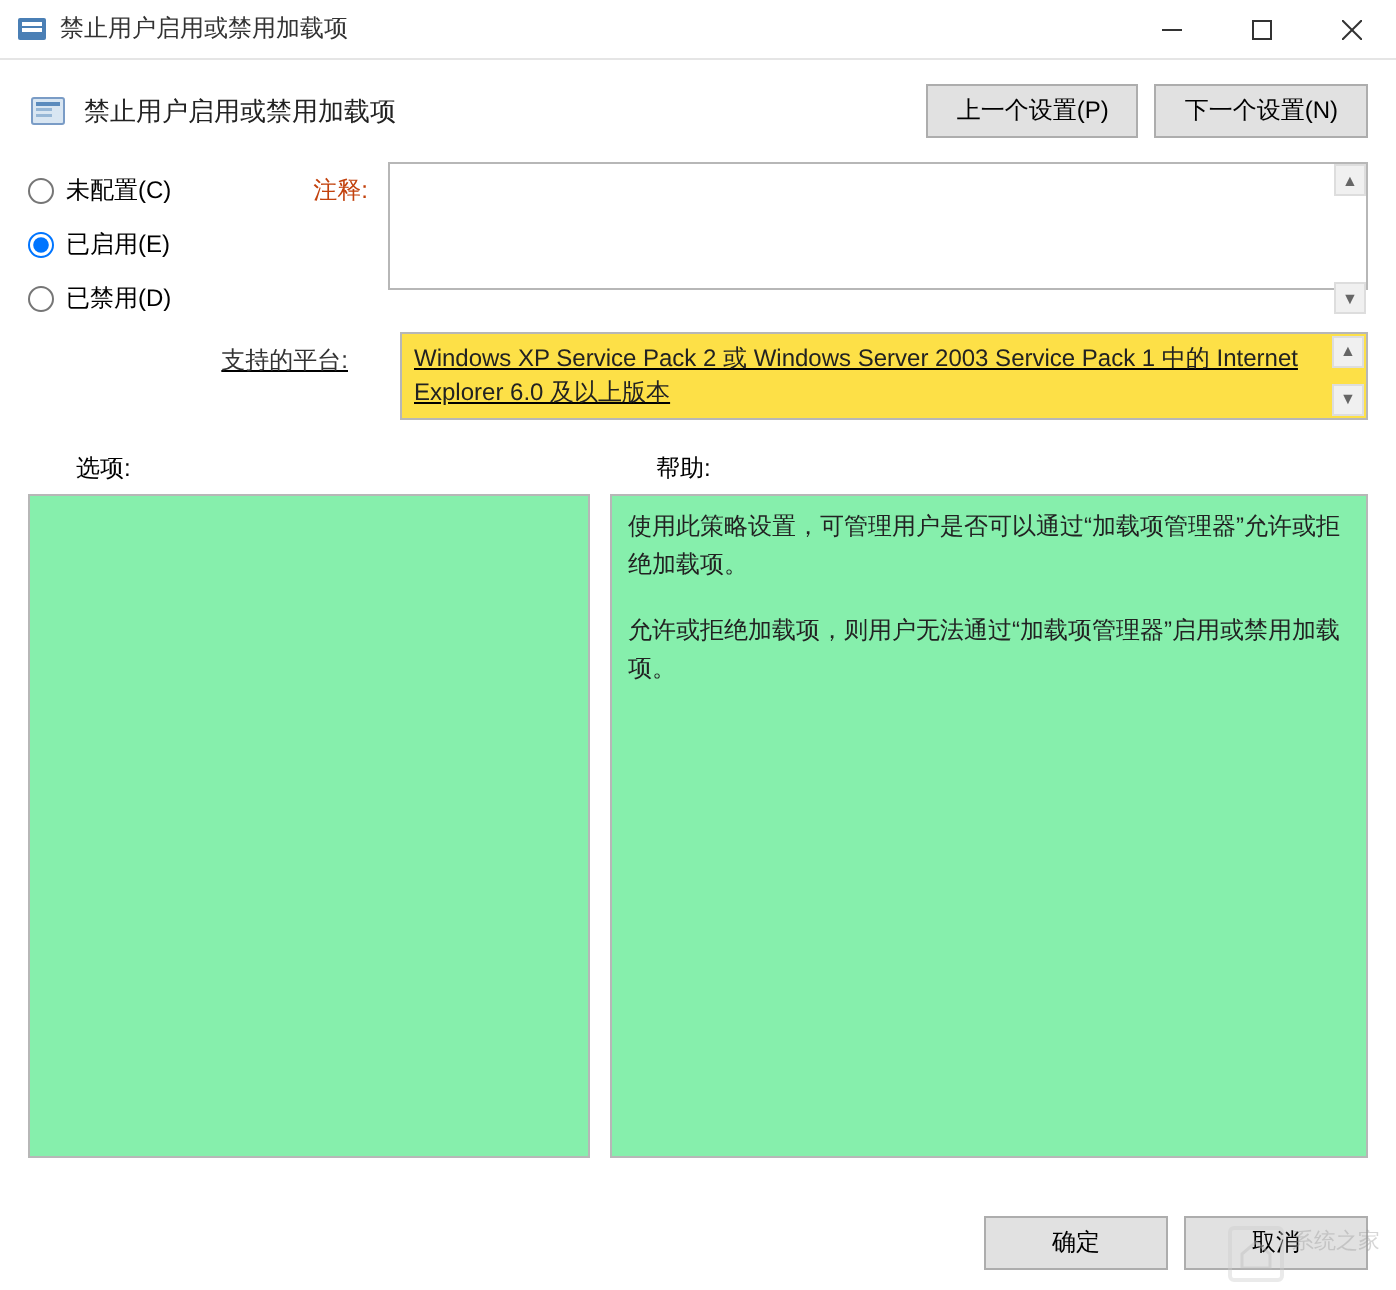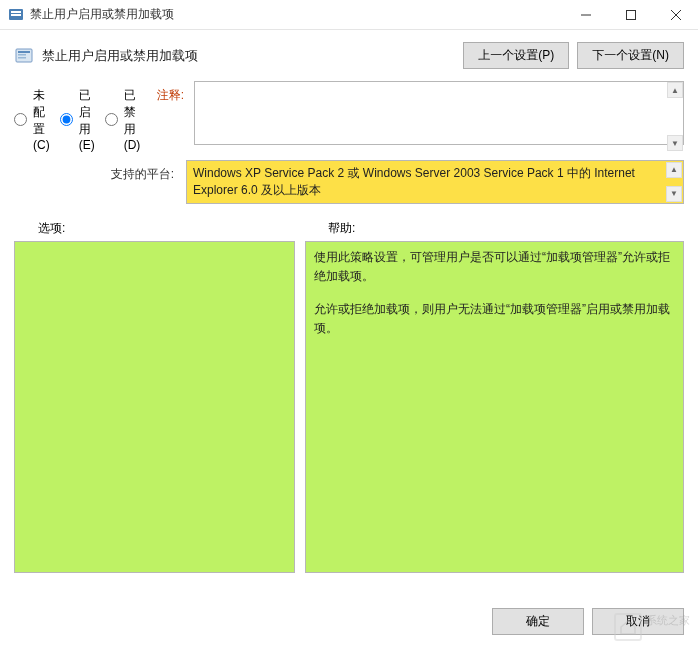--- a/index.html
+++ b/index.html
@@ -57,21 +57,21 @@
       text-align: center;
     }
     .config-row {
       display: flex;
       padding: 4px 14px;
       gap: 10px;
     }
     .radio-col {
       width: 100px;
       display: flex;
-      flex-direction: row;
+      flex-direction: column;
       gap: 10px;
       padding-top: 6px;
     }
     .radio-item {
       display: flex;
       align-items: center;
       gap: 6px;
       cursor: pointer;
     }
     .radio-item input { margin: 0; }
@@ -101,21 +101,22 @@
       border: 1px solid #ddd;
       display: flex; align-items: center; justify-content: center;
       font-size: 8px; color: #666;
     }
     .scroll-arrow.up { top: 1px; }
     .scroll-arrow.down { bottom: 1px; }
     .comment-wrap, .platform-wrap { position: relative; }
     .platform-row {
       display: flex;
       padding: 4px 14px 10px 14px;
-      gap: 12px;
+      gap: 26px;
+      text-decoration: underline;
     }
     .platform-label {
       width: 160px;
       text-align: right;
       padding-top: 6px;
       color: #333;
     }
     .platform-box {
       flex: 1;
       border: 1px solid #b7b7b7;
@@ -131,21 +132,21 @@
       padding: 6px 14px 4px 14px;
     }
     .section-labels .lbl-options { width: 290px; margin-left: 24px; }
     .panels {
       display: flex;
       gap: 10px;
       padding: 0 14px;
     }
     .panel {
       border: 1px solid #b7b7b7;
-      background: #bef264;
+      background: #86efac;
       height: 332px;
       padding: 6px 8px;
       overflow: auto;
     }
     .panel.options { width: 281px; }
     .panel.help { flex: 1; line-height: 1.6; color: #222; }
     .panel.help p { margin-bottom: 14px; }
     .footer {
       position: absolute;
       bottom: 10px;

